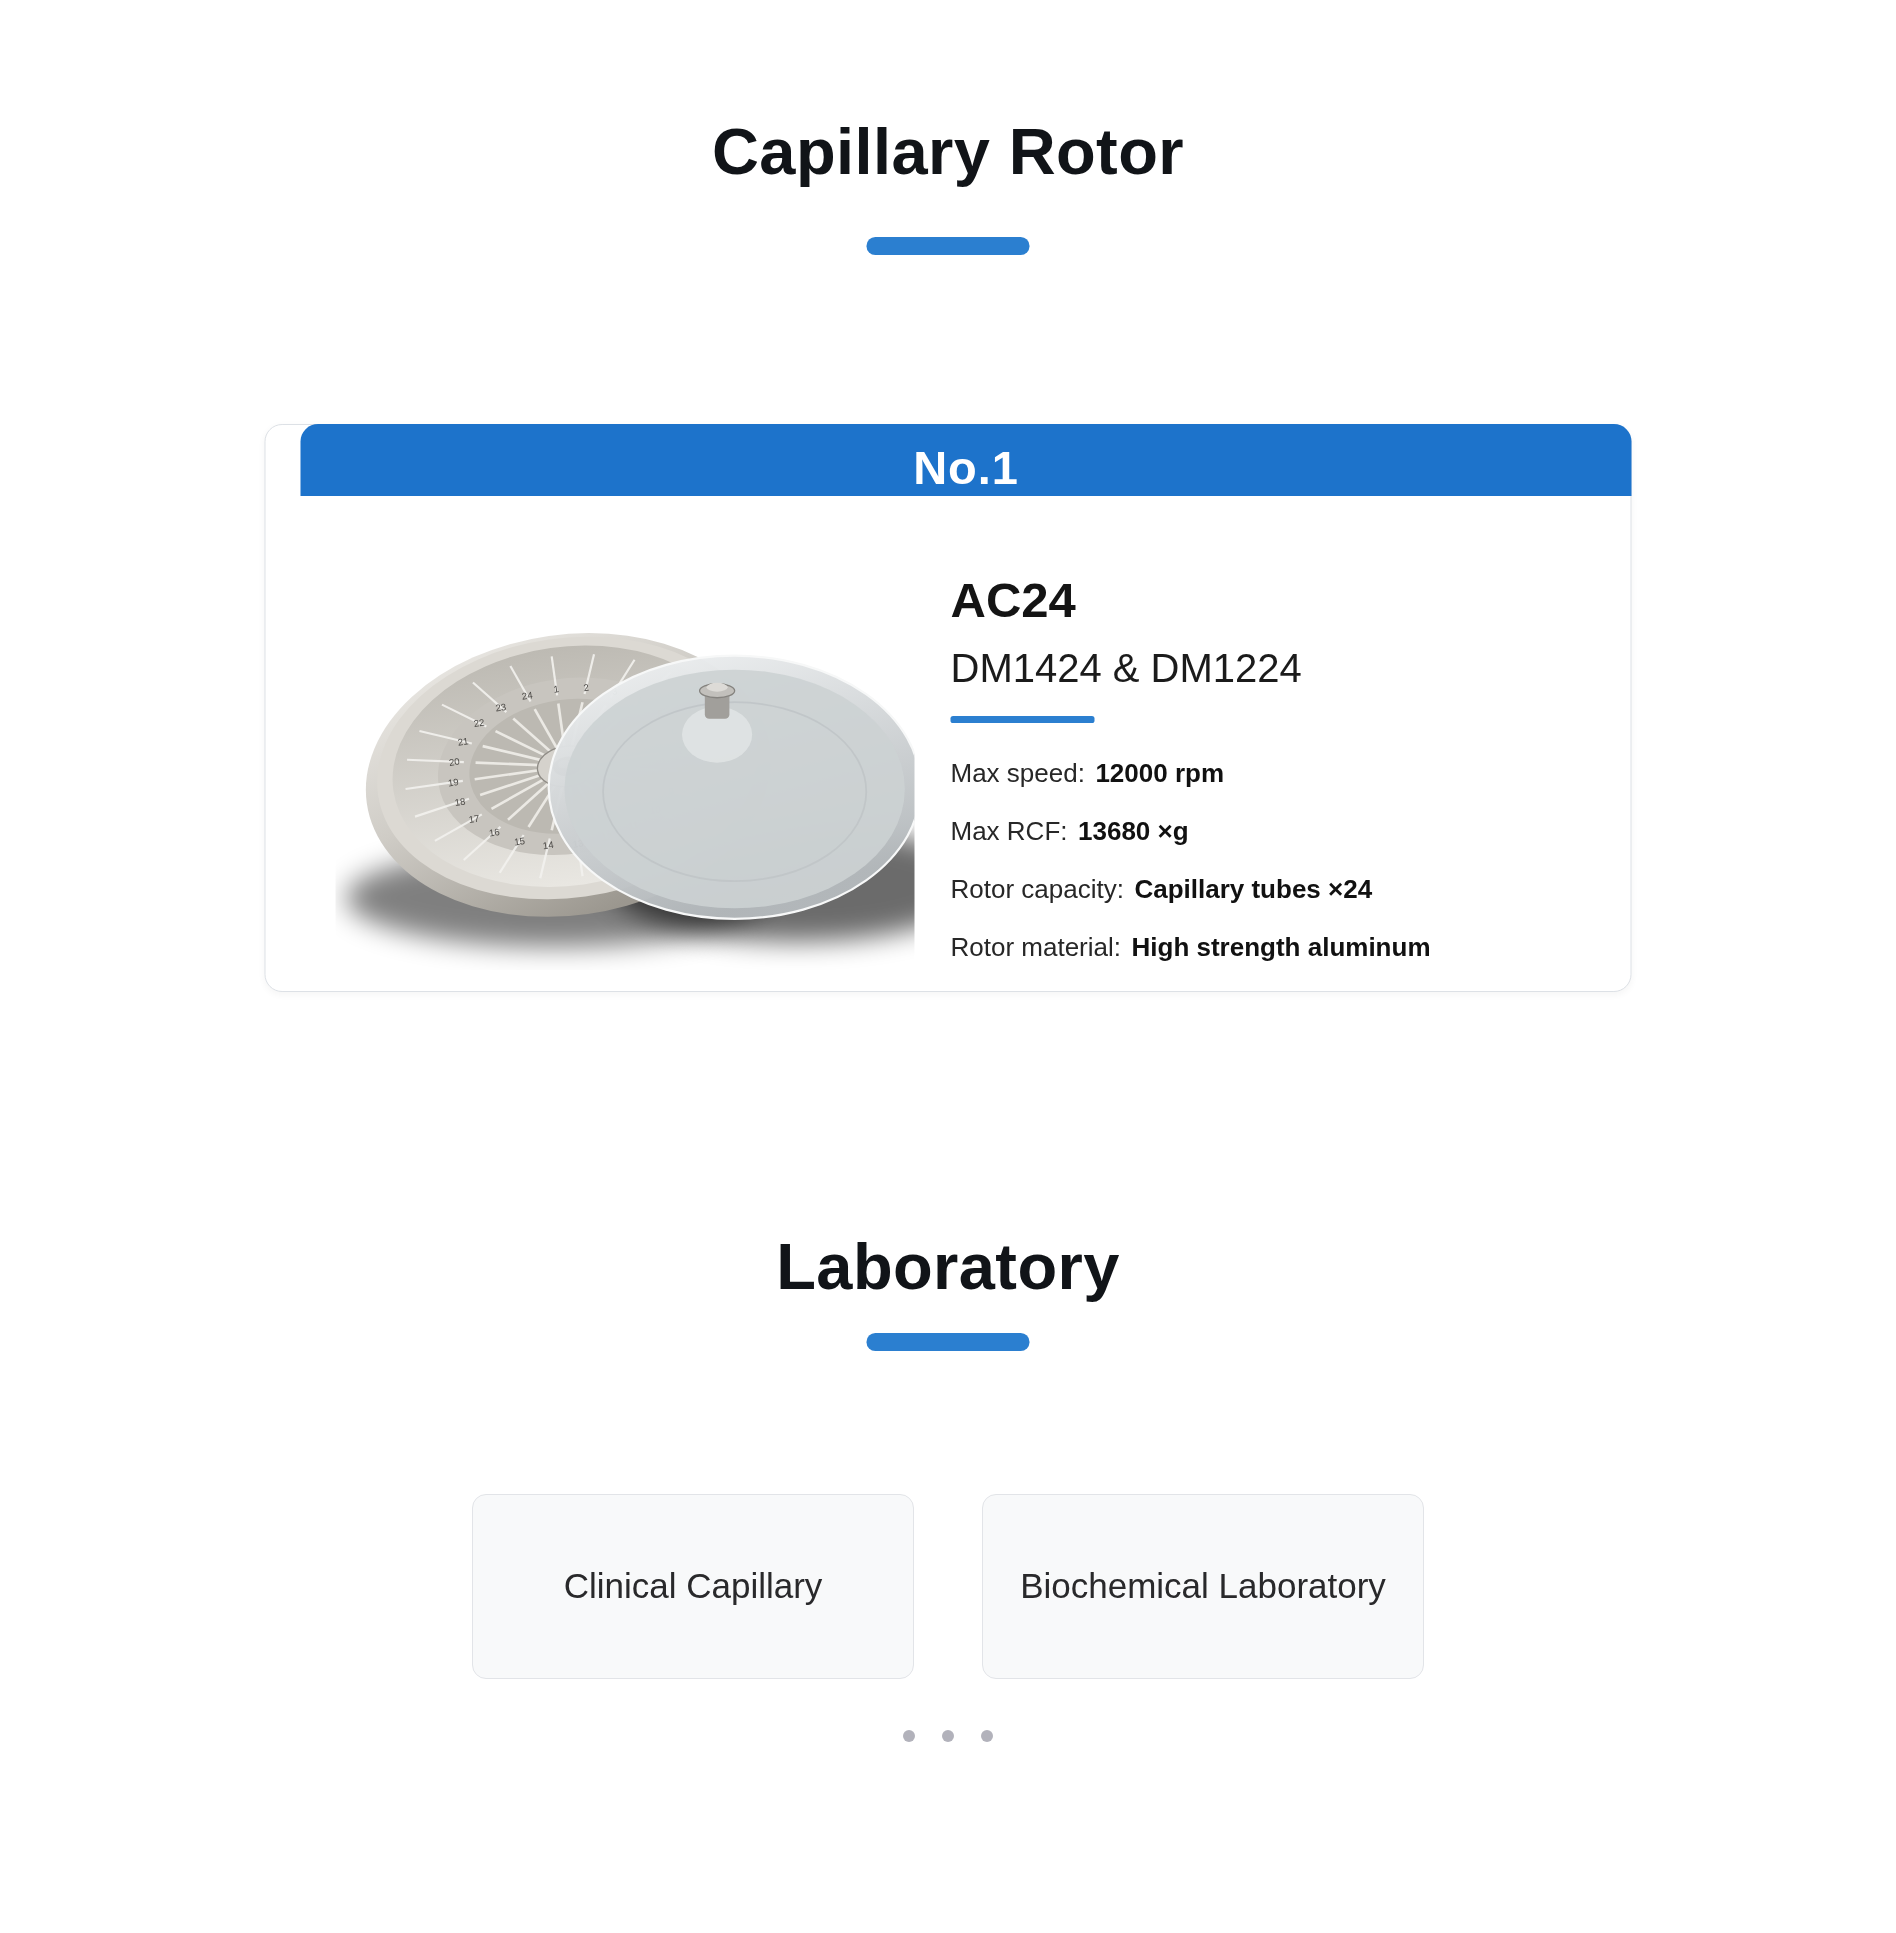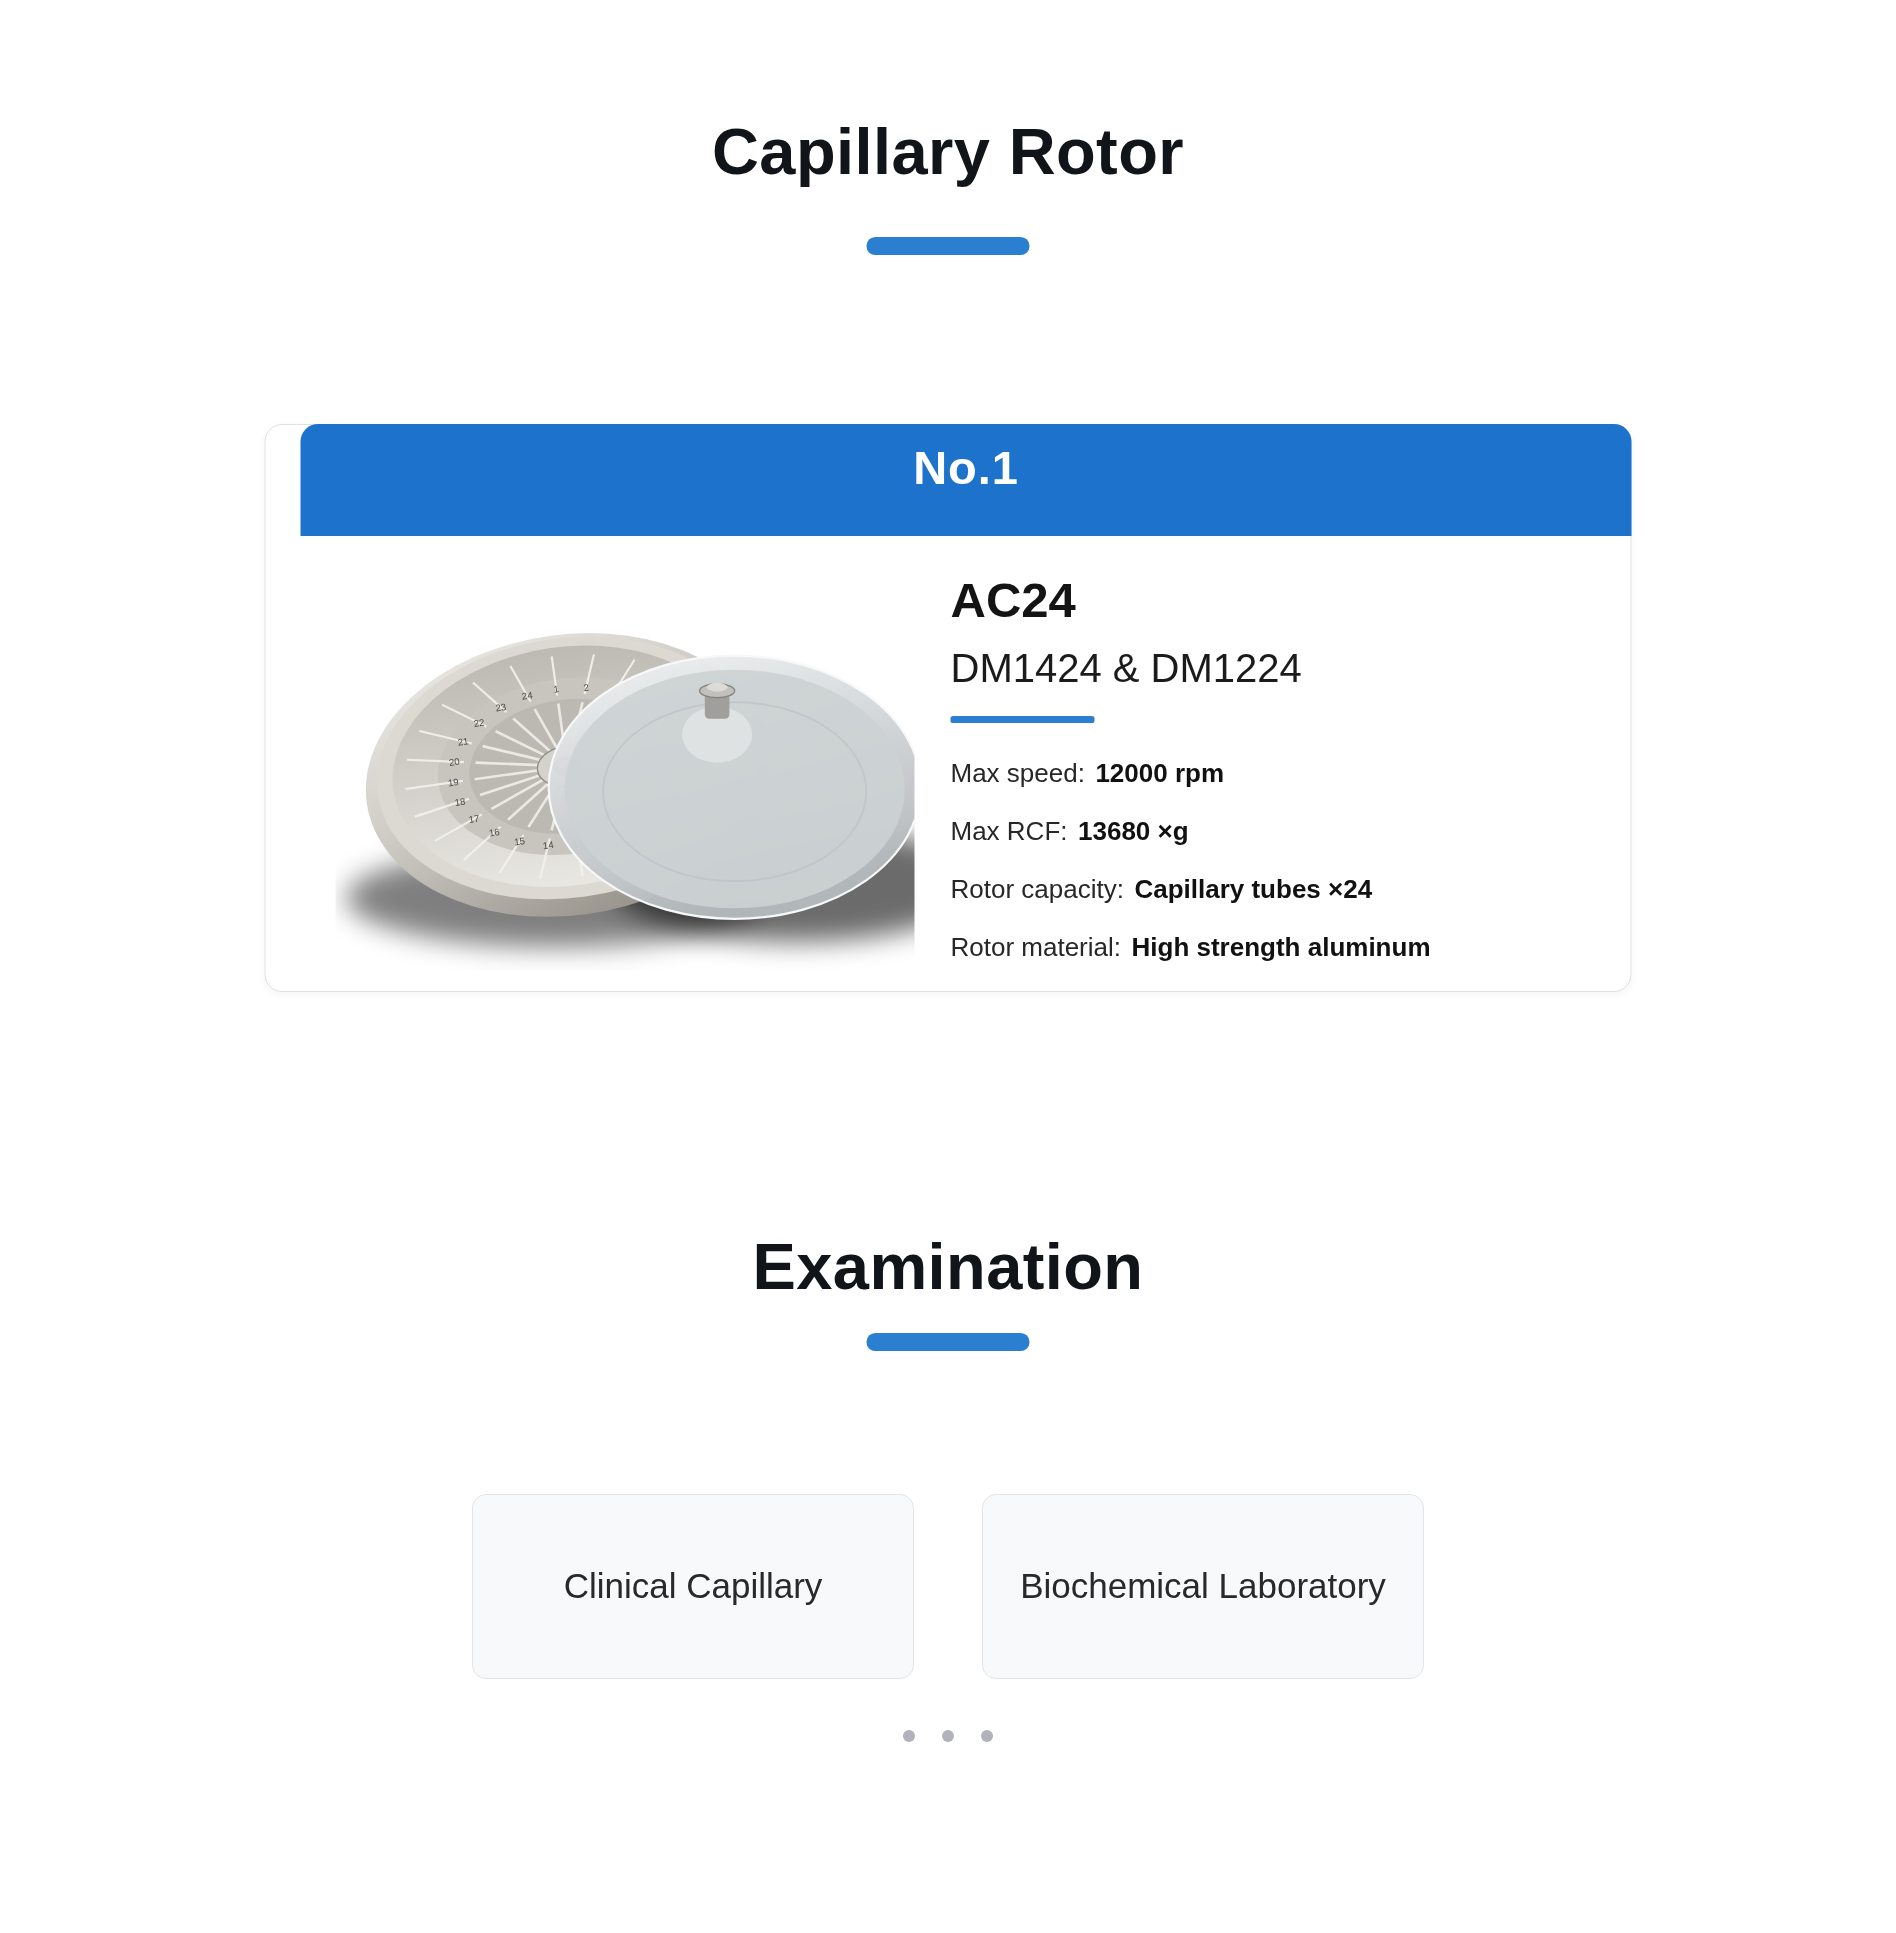--- a/index.html
+++ b/index.html
@@ -21,21 +21,21 @@
   #application-title { top:1229px; }
   #application-underline { top:1333px; }
 
   .rotor-card {
     position:absolute; top:424px; left:50%; transform:translateX(-50%);
     width:1367px; height:568px; background:#ffffff;
     border:0.9px solid #dde1e6; border-radius:17.6px;
     box-shadow:0 2.6px 7px rgba(0,0,0,0.04);
   }
   .rotor-card-header {
-    position:absolute; top:-0.9px; left:-0.9px; right:-0.9px; height:112px;
+    position:absolute; top:-0.9px; left:-0.9px; right:-0.9px; height:72px;
     background:#1d73cb; border-radius:17.6px 17.6px 0 0;
     color:#ffffff; font-size:47px; font-weight:600;
     text-align:center; line-height:88px; letter-spacing:0.9px;margin-left:36px;
   }
   .rotor-figure { position:absolute; left:70px; top:176px; width:579px; height:369px; }
   .rotor-figure svg { width:100%; height:100%; display:block; }
 
   .product-info { position:absolute; left:685px; top:151px; width:632px; }
   .product-name { font-size:49px; font-weight:700; color:#141414; line-height:1; }
   .product-models { margin-top:23px; font-size:40px; font-weight:400; color:#1b1b1b; line-height:1; }
@@ -213,21 +213,21 @@
       <div class="spec-row">
         <span class="spec-label">Rotor capacity:</span><span class="spec-value">Capillary tubes ×24</span>
       </div>
       <div class="spec-row">
         <span class="spec-label">Rotor material:</span><span class="spec-value">High strength aluminum</span>
       </div>
     </div>
   </div>
 </div>
 
-<h2 class="section-title" id="application-title">Examination</h2>
+<h2 class="section-title" id="application-title">Laboratory</h2>
 <div class="title-underline" id="application-underline"></div>
 
 <div class="app-cards">
   <div class="app-card">
     <span>Clinical Capillary</span>
   </div>
   <div class="app-card">
     <span>Biochemical Laboratory</span>
   </div>
 </div>

